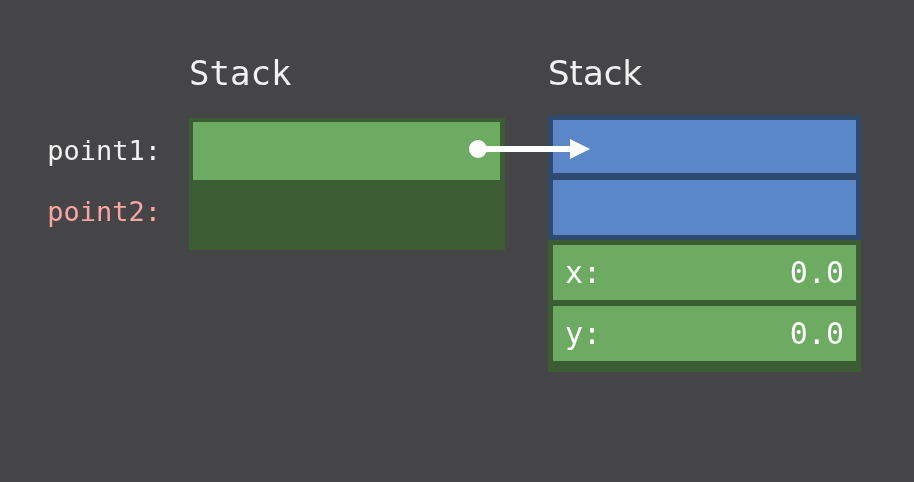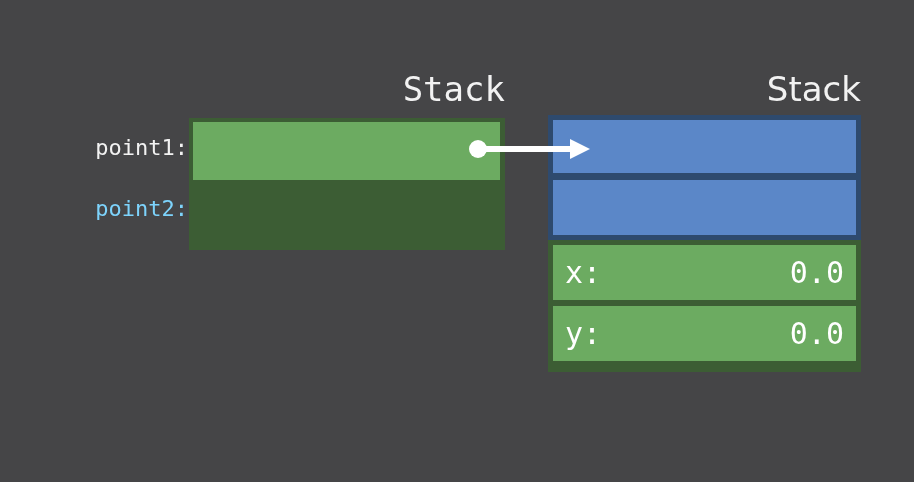--- a/index.html
+++ b/index.html
@@ -17,52 +17,51 @@
     -webkit-font-smoothing: antialiased;
   }
 
   
   .col-title {
     position: absolute;
     font-size: 34px;
     line-height: 1;
     color: #f2f2f2;
     white-space: nowrap;
-    text-align: right;
-    margin-top: 16px;
+    text-align: left;
   }
   #stack-title {
     left: 189px;
     width: 316px;
     top: 56px;
     font-family: "DejaVu Sans Mono", "Liberation Mono", monospace;
   }
   #heap-title {
     left: 548px;
     width: 313px;
     top: 56px;
     font-family: "DejaVu Sans", "Liberation Sans", sans-serif;
   }
 
   
   .var-label {
     position: absolute;
-    right: 726px; 
-    font-size: 22px;
+    right: 753px; 
+    font-size: 27px;
     line-height: 1;
     white-space: nowrap;
     text-align: right;
   }
   #label-point1 {
     top: 137px;
     color: #f2f2f2;
   }
   #label-point2 {
     top: 198px;
-    color: #7dd3fc;
+    color: #fca5a5;
   }
 
   
   #stack-frame {
     position: absolute;
     left: 189px;
     top: 118px;
     width: 316px;
     height: 132px;
     background: #3c5d34;

